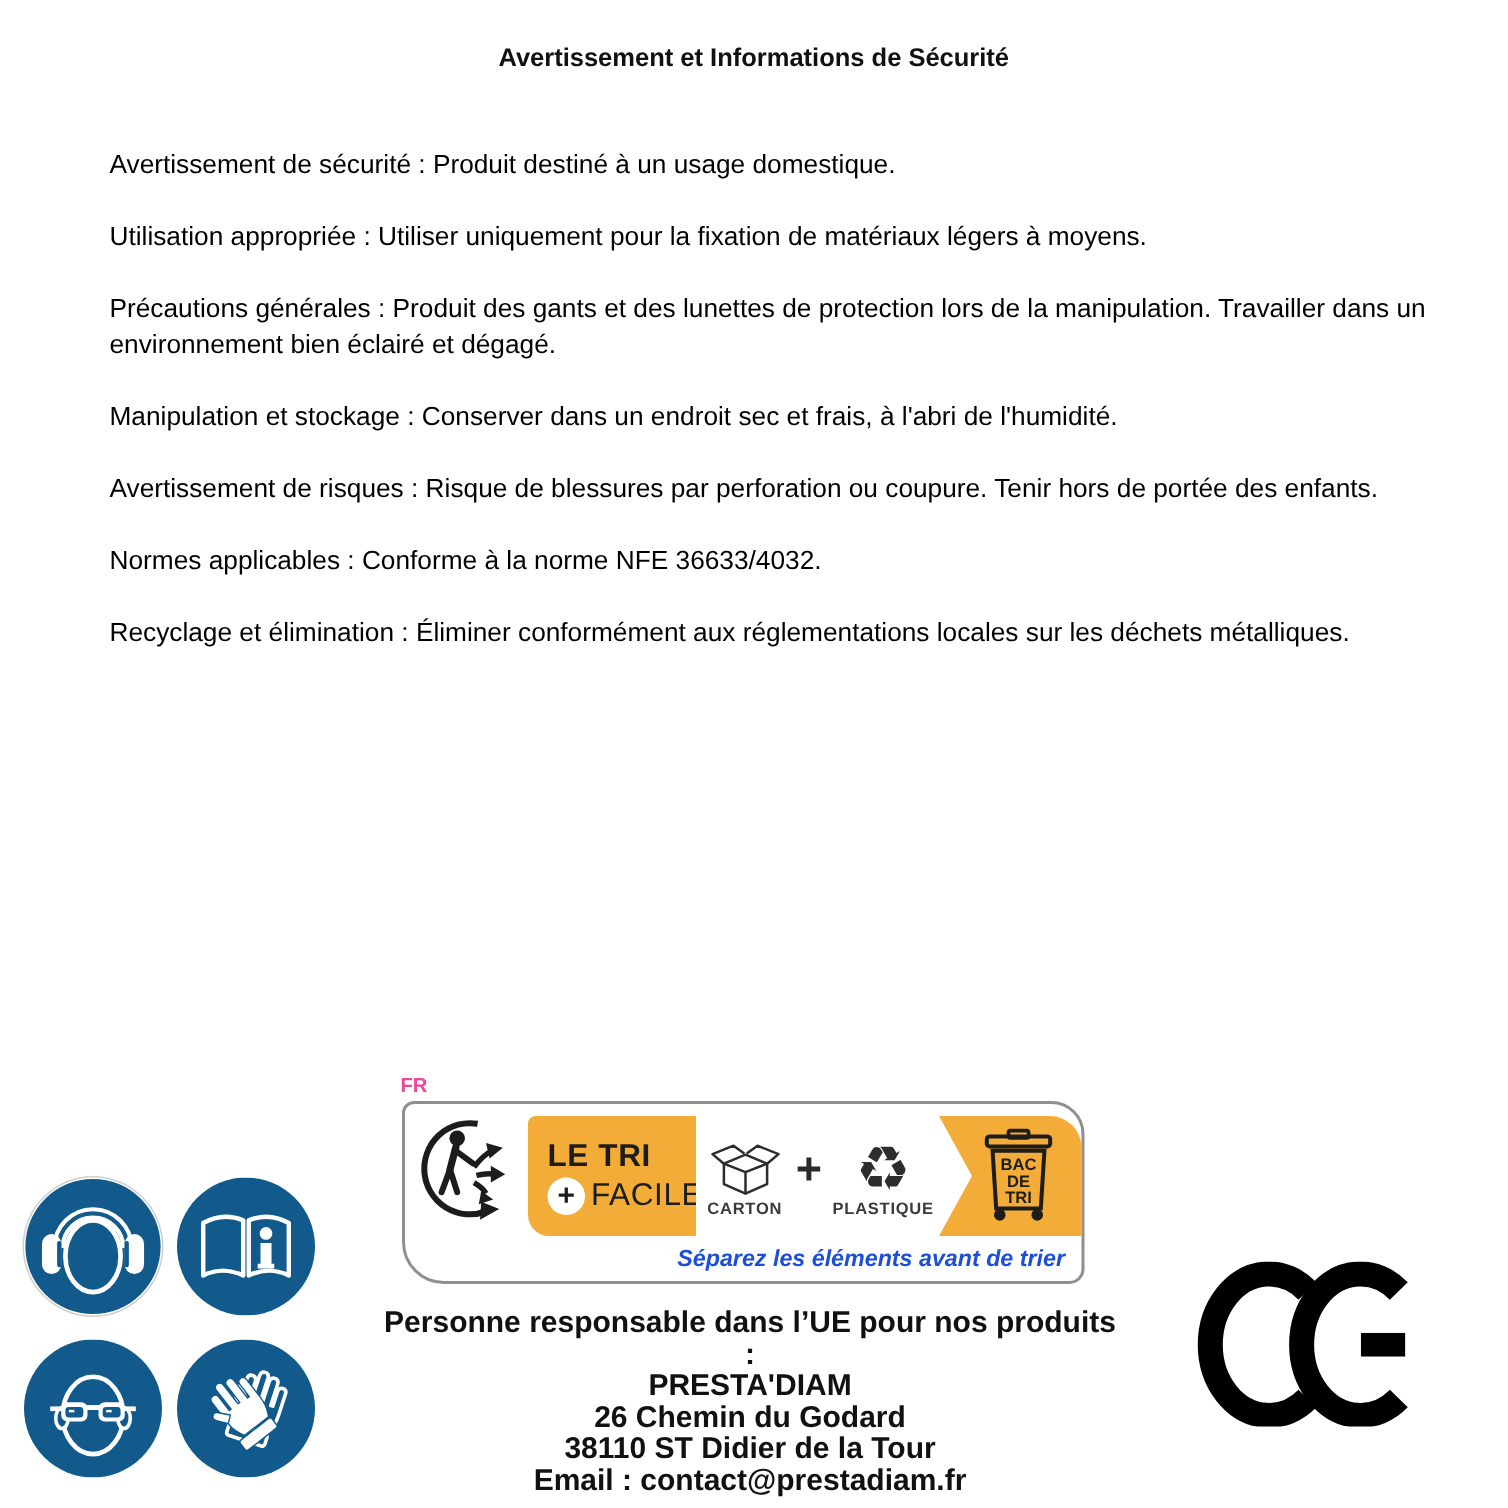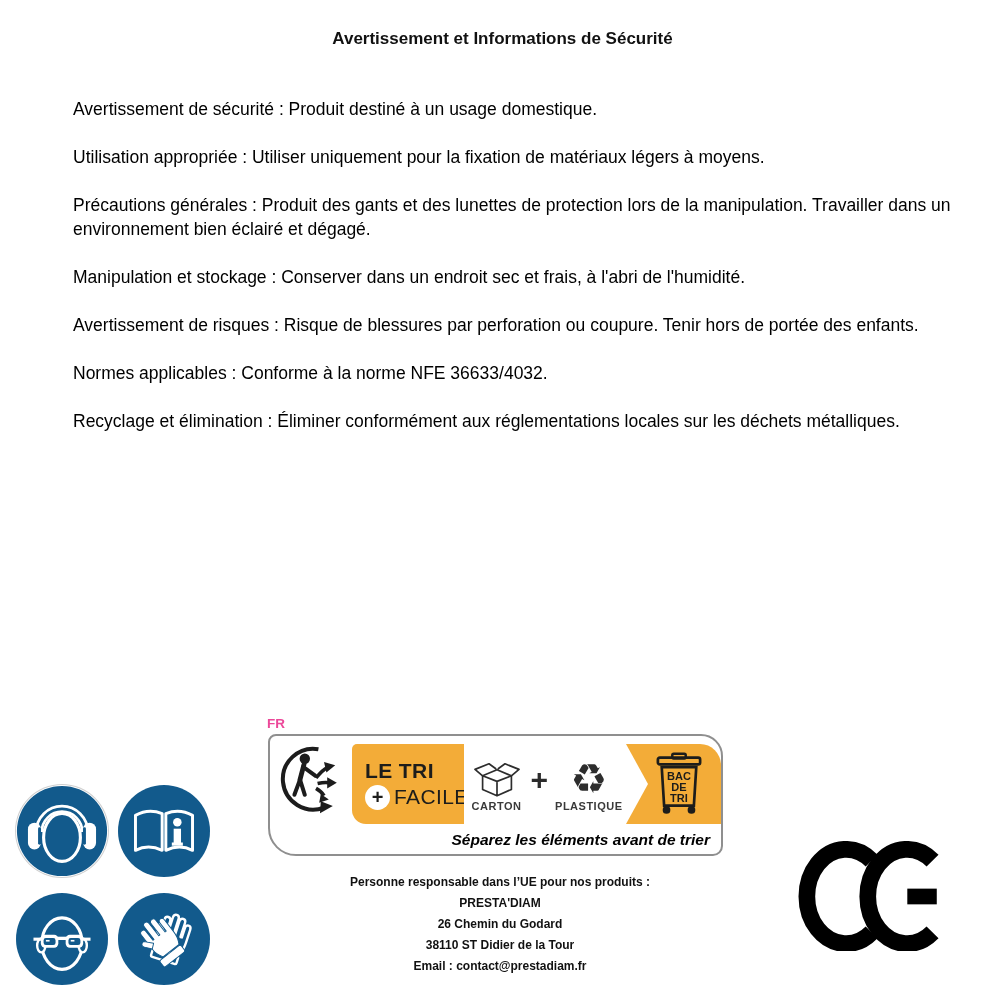--- a/index.html
+++ b/index.html
@@ -58,26 +58,26 @@
     display:flex;align-items:center;justify-content:center;
     gap:7px;padding:4px 26px 2px 6px;box-sizing:border-box;
   }
   .mat-col{display:flex;flex-direction:column;align-items:center;gap:1px;}
   .mat-label{font-size:11px;font-weight:bold;color:#3a3a3a;letter-spacing:.5px;}
   .plus-big{font-size:30px;font-weight:800;color:#2b2b2b;margin-bottom:10px;}
   .recycle-glyph{font-size:41px;line-height:40px;color:#2d2d2d;}
   .bin{position:absolute;right:18px;top:6px;width:48px;height:68px;}
   .tri-tagline{
     position:absolute;right:11px;bottom:5px;left:0;text-align:right;
-    font-size:15.5px;font-weight:bold;font-style:italic;color:#000000;
+    font-size:15.5px;font-weight:bold;font-style:italic;color:#1d4ed8;
   }
   
   .responsible{
     position:absolute;left:250px;top:872px;width:500px;text-align:center;
-    font-size:12px;font-weight:bold;line-height:21px;color:#111;
+    font-size:20px;font-weight:bold;line-height:21px;color:#111;
   }
   
   .ce-mark{position:absolute;left:795px;top:841px;width:148px;height:110px;}
 </style>
 </head>
 <body>
 
 <div class="page-title">Avertissement et Informations de Sécurité</div>
 
 <div class="content">

